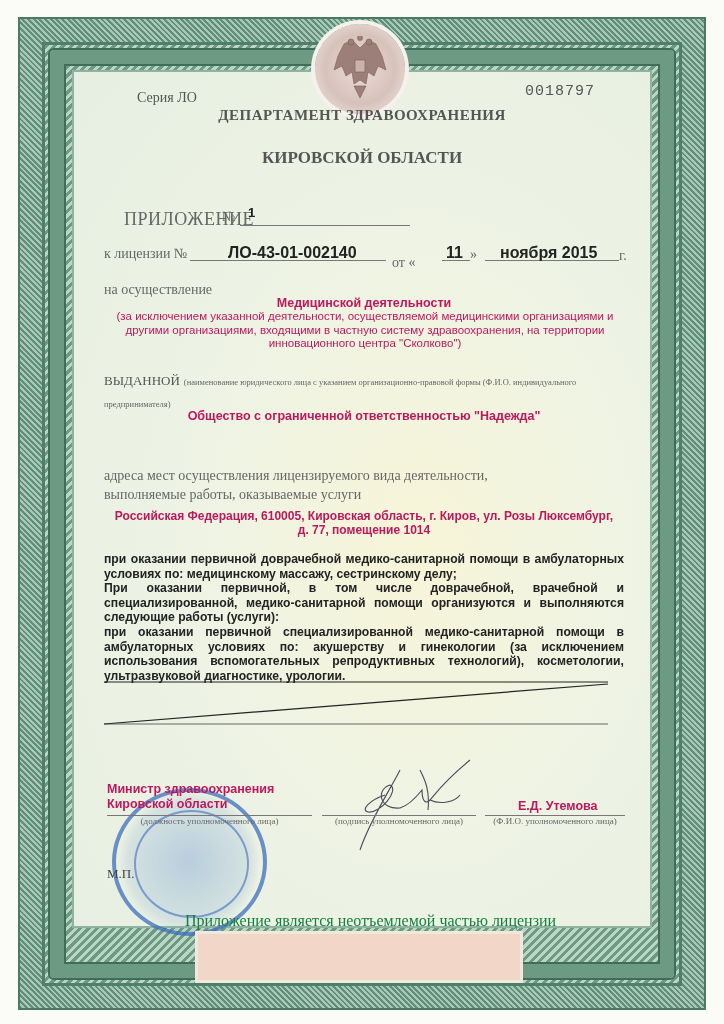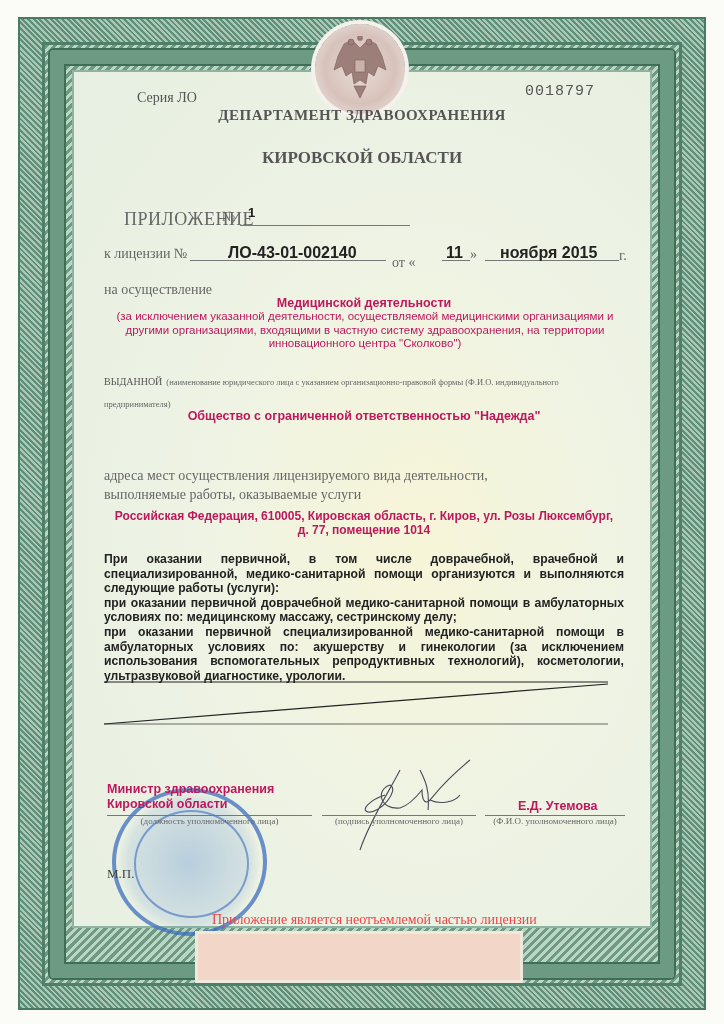--- a/index.html
+++ b/index.html
@@ -74,32 +74,32 @@
 <div class="abs lbl" style="left:470px;top:247px;">»</div>
 <div class="uline" style="left:485px;top:260px;width:134px;"></div>
 <div class="abs val" style="left:500px;top:244px;">ноября 2015</div>
 <div class="abs lbl" style="left:619px;top:248px;">г.</div>
 
 <div class="abs lbl" style="left:104px;top:282px;">на осуществление</div>
 <div class="abs sans center" style="left:104px;top:296px;width:520px;font-weight:bold;font-size:12.5px;">Медицинской деятельности</div>
 <div class="abs sans center" style="left:104px;top:310px;width:522px;font-size:11.5px;line-height:13.6px;">(за исключением указанной деятельности, осуществляемой медицинскими организациями и другими организациями, входящими в частную систему здравоохранения, на территории инновационного центра "Сколково")</div>
 
 <div class="abs" style="left:104px;top:370px;width:520px;line-height:19px;">
-  <span class="lbl" style="font-size:10px;color:#555;">ВЫДАННОЙ</span>
+  <span class="lbl" style="font-size:13px;color:#555;">ВЫДАННОЙ</span>
   <span class="cap" style="font-size:8.5px;">(наименование юридического лица с указанием организационно-правовой формы (Ф.И.О. индивидуального предпринимателя)</span>
 </div>
 <div class="abs sans center" style="left:104px;top:409px;width:520px;font-weight:bold;font-size:12.5px;">Общество с ограниченной ответственностью "Надежда"</div>
 
 <div class="abs lbl" style="left:104px;top:466px;width:440px;font-size:14px;line-height:19px;">адреса мест осуществления лицензируемого вида деятельности, выполняемые работы, оказываемые услуги</div>
 <div class="abs sans center" style="left:104px;top:509px;width:520px;font-weight:bold;font-size:12px;">Российская Федерация, 610005, Кировская область, г. Киров, ул. Розы Люксембург,</div>
 <div class="abs sans center" style="left:104px;top:523px;width:520px;font-weight:bold;font-size:12px;">д. 77, помещение 1014</div>
 
 <div class="abs body-text">
+  <p>при оказании первичной доврачебной медико-санитарной помощи в амбулаторных условиях по: медицинскому массажу, сестринскому делу;</p>
   <p>При оказании первичной, в том числе доврачебной, врачебной и специализированной, медико-санитарной помощи организуются и выполняются следующие работы (услуги):</p>
-  <p>при оказании первичной доврачебной медико-санитарной помощи в амбулаторных условиях по: медицинскому массажу, сестринскому делу;</p>
   <p>при оказании первичной специализированной медико-санитарной помощи в амбулаторных условиях по: акушерству и гинекологии (за исключением использования вспомогательных репродуктивных технологий), косметологии, ультразвуковой диагностике, урологии.</p>
 </div>
 
 <svg class="abs" style="left:100px;top:680px;" width="560" height="50">
   <line x1="4" y1="2" x2="508" y2="2" stroke="#222" stroke-width="1.2"></line>
   <line x1="4" y1="44" x2="508" y2="4" stroke="#222" stroke-width="1.2"></line>
   <line x1="4" y1="44" x2="508" y2="44" stroke="#444" stroke-width="0.8"></line>
 </svg>
 
 <div class="abs stamp">
@@ -118,14 +118,14 @@
 </svg>
 <div class="uline" style="left:322px;top:815px;width:154px;"></div>
 <div class="abs cap center" style="left:322px;top:816px;width:154px;">(подпись уполномоченного лица)</div>
 
 <div class="abs sans" style="left:518px;top:799px;font-weight:bold;font-size:12.5px;">Е.Д. Утемова</div>
 <div class="uline" style="left:485px;top:815px;width:140px;"></div>
 <div class="abs cap center" style="left:485px;top:816px;width:140px;">(Ф.И.О. уполномоченного лица)</div>
 
 <div class="abs lbl" style="left:107px;top:866px;font-size:13px;color:#444;">М.П.</div>
 
-<div class="abs lbl" style="left:185px;top:912px;font-size:14px;color:#ef4444;margin-left:27px;">Приложение является неотъемлемой частью лицензии</div>
+<div class="abs lbl" style="left:185px;top:912px;font-size:16px;color:#15803d;">Приложение является неотъемлемой частью лицензии</div>
 <div class="abs pink-box"></div>
 
 </body></html>

